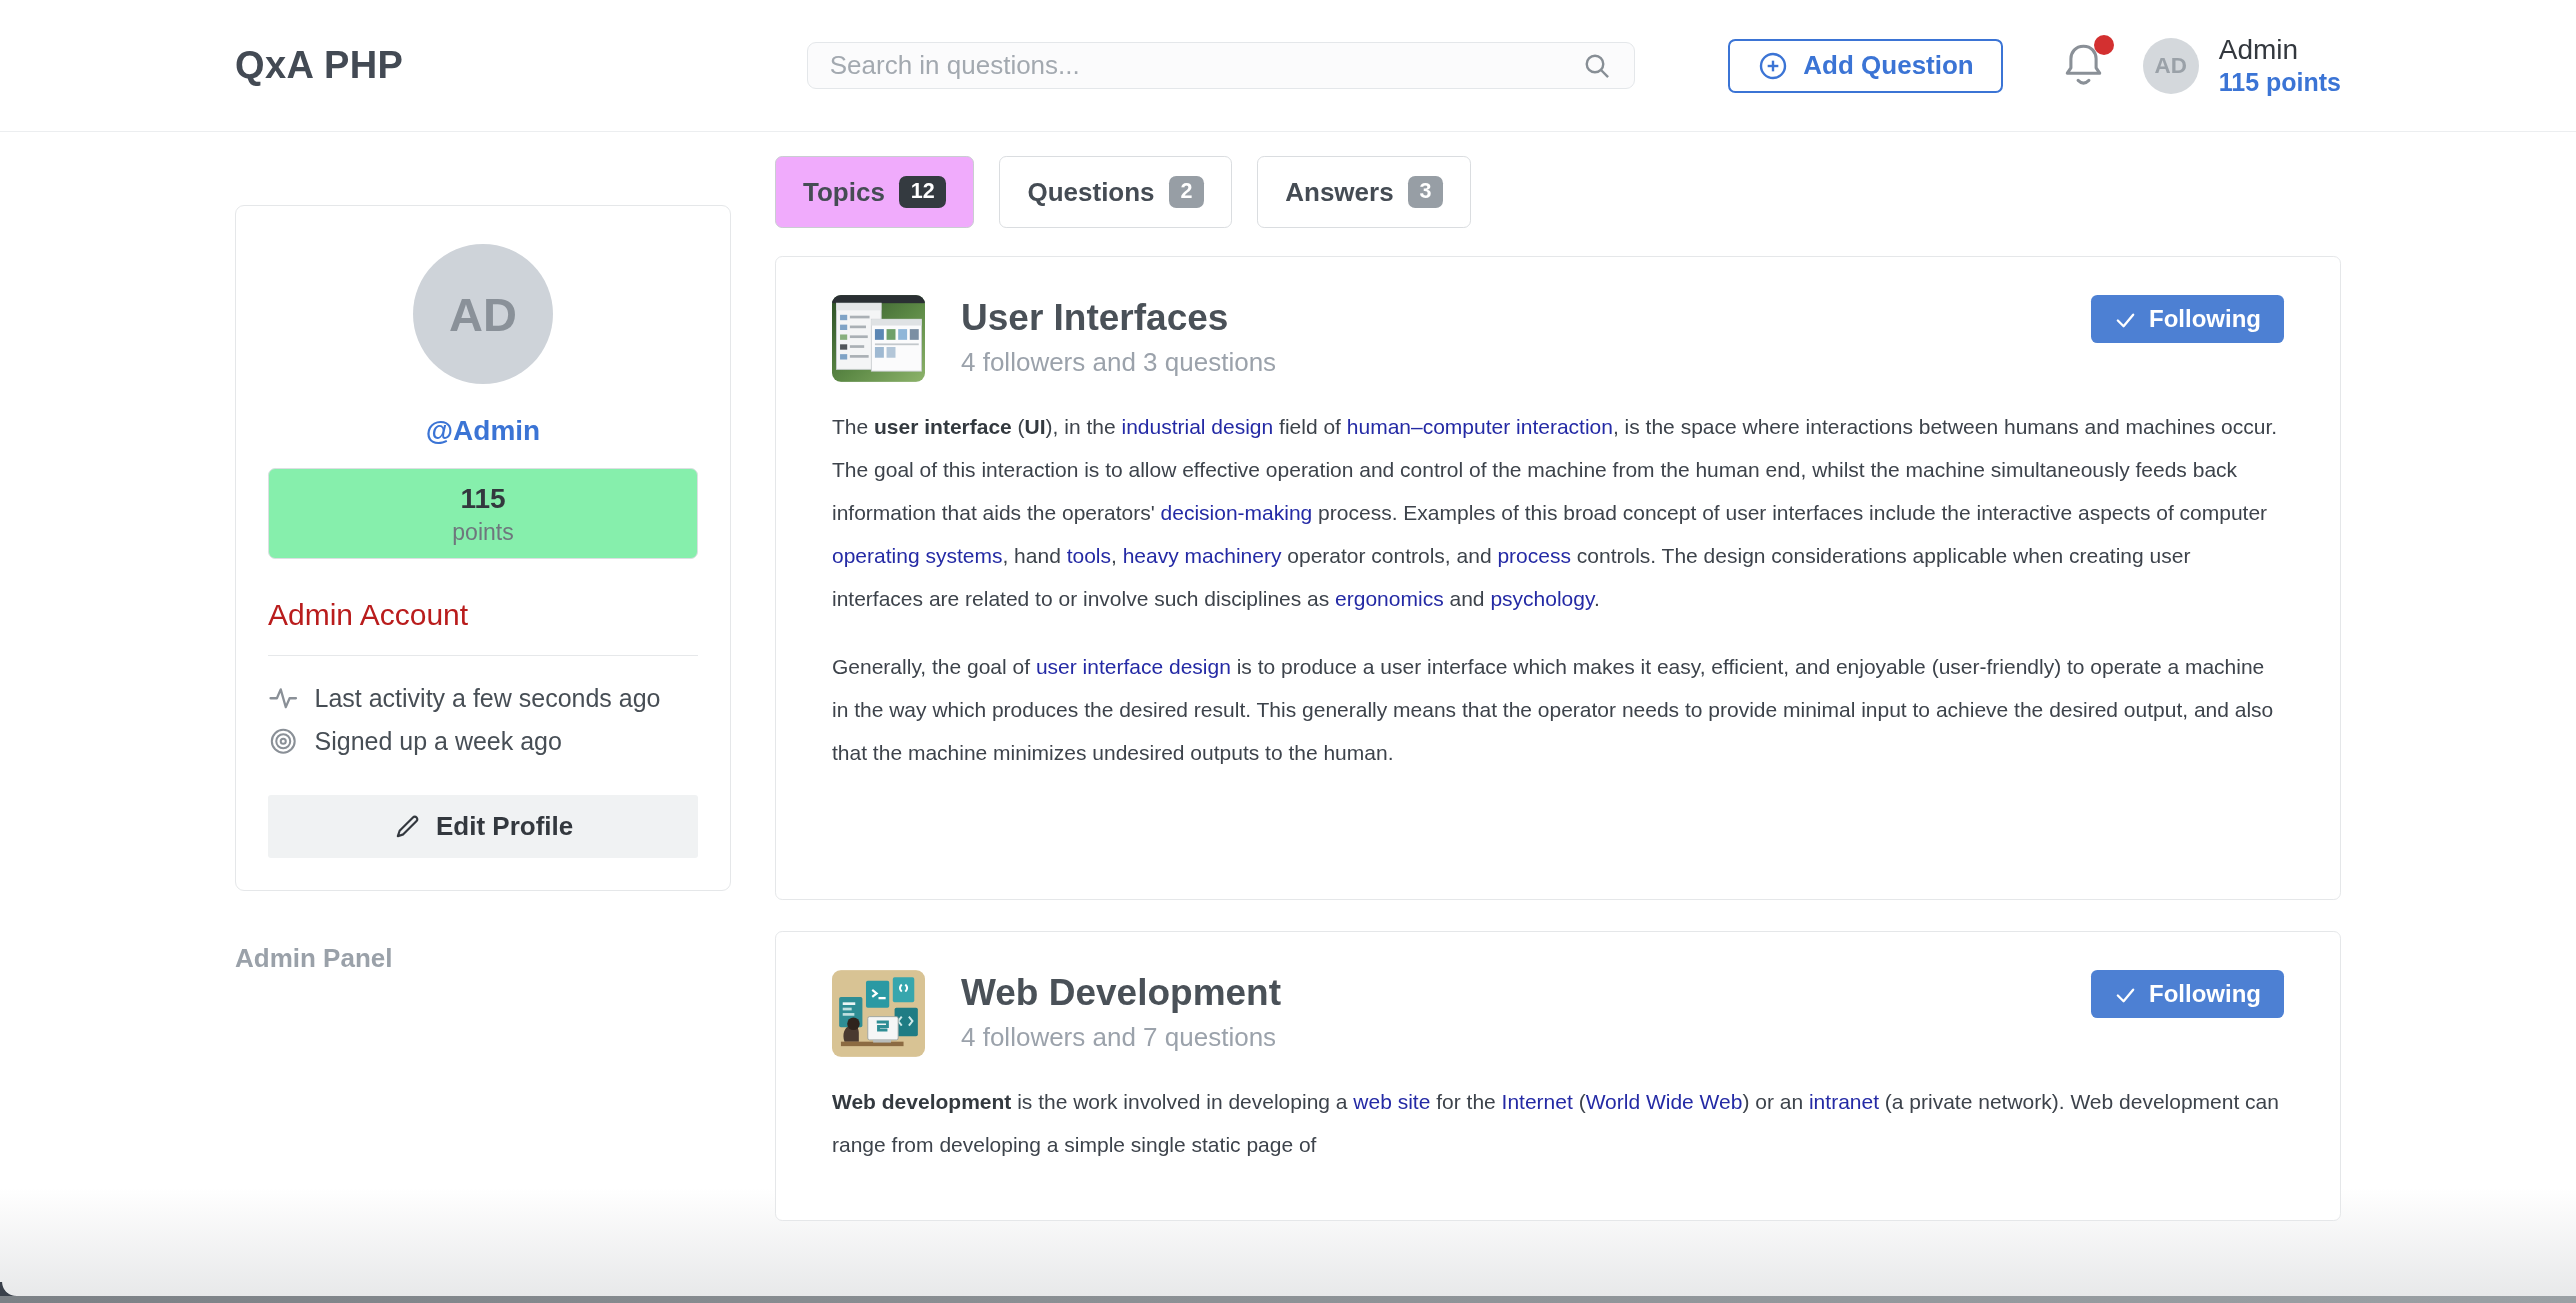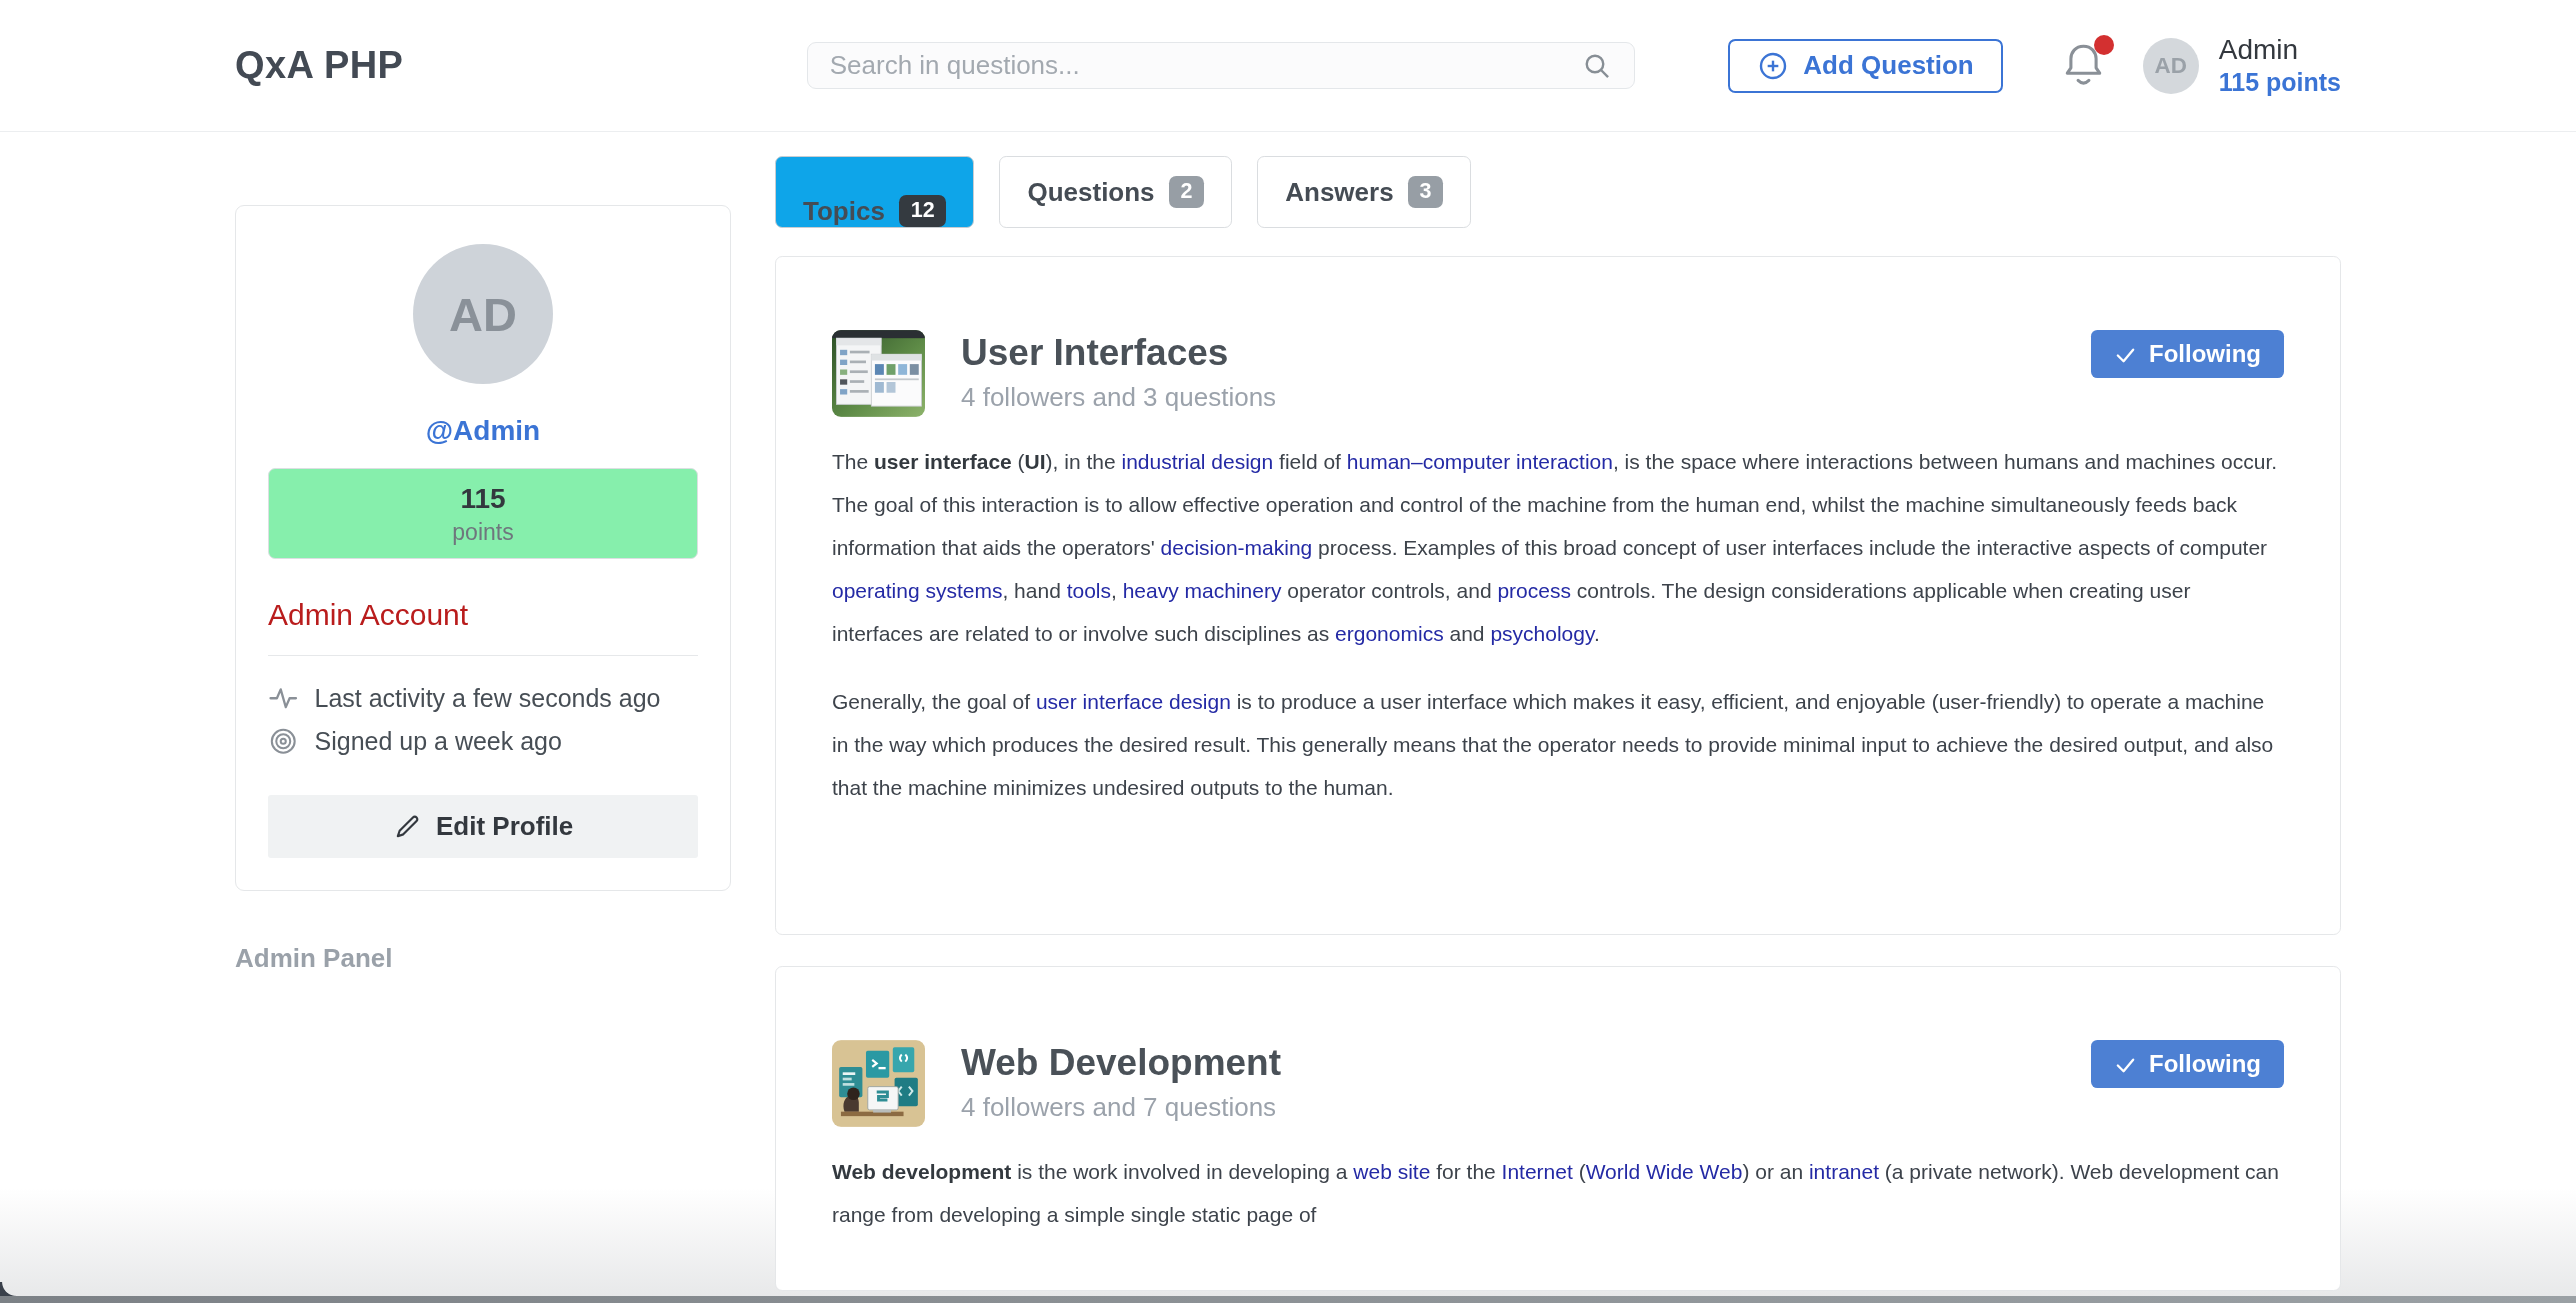--- a/index.html
+++ b/index.html
@@ -63,28 +63,28 @@
     display:flex; align-items:center; justify-content:center; gap:14.3px;
     cursor:pointer; font-family:inherit; }
   .admin-panel { display:block; margin-top:52px; font-size:26px; font-weight:700;
     color:#9aa1a9; cursor:pointer; }
 
   
   .tabs { display:flex; gap:25px; }
   .tab { height:72px; display:flex; align-items:center; gap:14.3px; padding:0 27px;
     border-radius:7.2px; font-size:26px; font-weight:700; color:#454c54;
     background:#fff; border:1.8px solid #dadde0; cursor:pointer; font-family:inherit; }
-  .tab.active { background:#0ea5e9; border-color:#c9cdd1;align-items:flex-end; }
+  .tab.active { background:#f0abfc; border-color:#c9cdd1; }
   .tab-badge { font-size:21.5px; font-weight:700; color:#fff; background:#979ea5;
     border-radius:7.2px; padding:5.4px 11.7px; line-height:1; }
   .tab.active .tab-badge { background:#343a40; }
 
   
   .card { margin-top:28px; background:#fff; border:1.8px solid #e5e7e9; border-radius:7.2px;
-    padding:73px 56px 125px; position:relative; z-index:2; }
+    padding:38px 56px 125px; position:relative; z-index:2; }
   .card + .card { margin-top:31px; }
   .card.clipped { padding-bottom:54px; }
   .topic-head { display:flex; align-items:flex-start; }
   .thumb { width:93px; height:87px; border-radius:9px; overflow:hidden; flex:none;
     cursor:pointer; }
   .thumb svg { display:block; }
   .topic-titles { margin-left:36px; height:87px; display:flex; flex-direction:column;
     justify-content:space-between; padding:1.8px 0 3.6px; }
   .topic-title { font-size:37px; font-weight:700; color:#4a5158; cursor:pointer; }
   .topic-meta { font-size:26px; color:#9ba2ab; }

